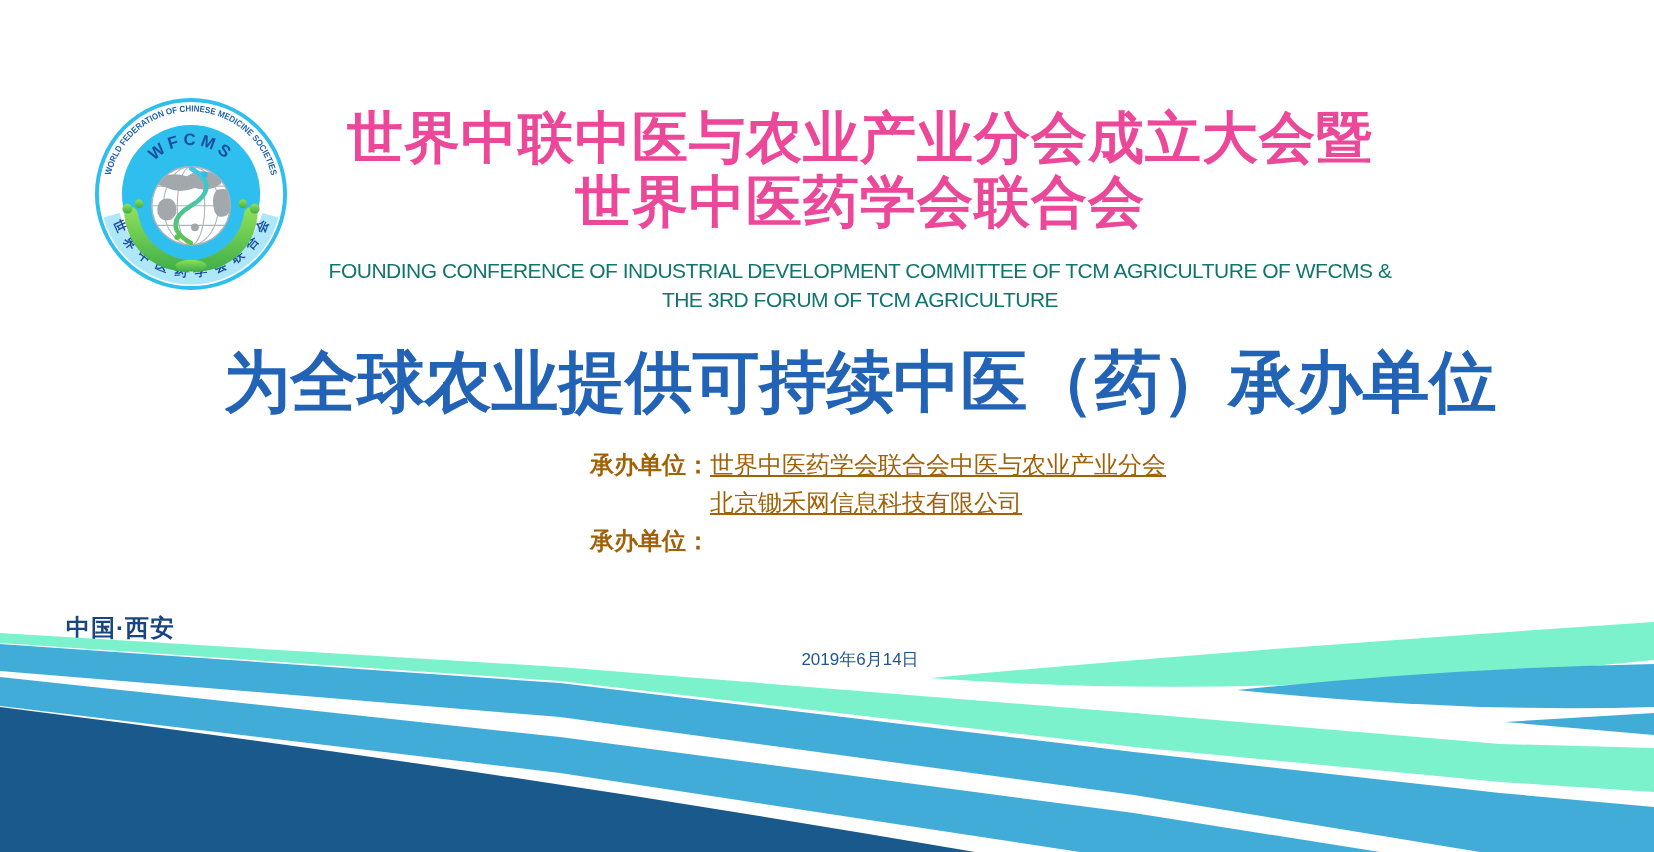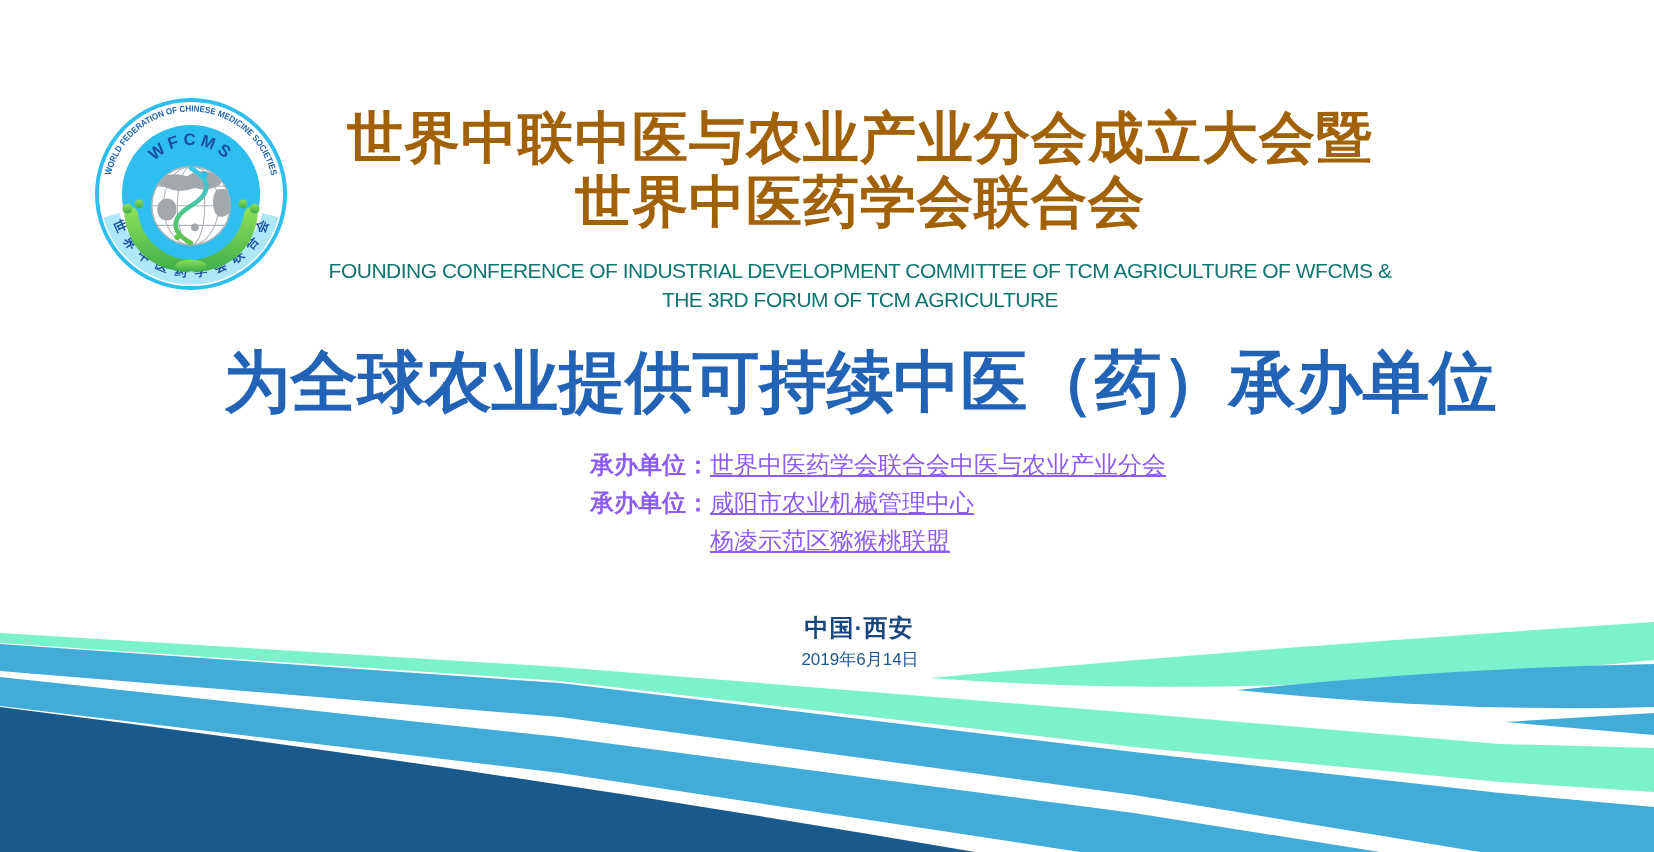--- a/index.html
+++ b/index.html
@@ -1,30 +1,30 @@
 <!DOCTYPE html>
 <html><head>
 <meta charset="utf-8">
 <style>
   html,body{margin:0;padding:0;background:#fff;}
   .stage{position:relative;width:1654px;height:852px;background:#fff;overflow:hidden;
          font-family:"Liberation Sans","DejaVu Sans",sans-serif;}
   .abs{position:absolute;}
   .logo{left:93px;top:90px;width:196px;height:208px;}
   .titleblock{left:66px;right:0;top:106px;text-align:center;
-              font-size:56px;font-weight:700;line-height:64px;color:#a16207;letter-spacing:1px;}
+              font-size:56px;font-weight:700;line-height:64px;color:#ec4899;letter-spacing:1px;}
   .subtitle{left:66px;right:0;top:256px;text-align:center;
             font-size:21px;font-weight:400;line-height:29px;color:#0f766e;letter-spacing:-0.5px;}
   .headline{left:66px;right:0;top:342px;text-align:center;
             font-size:67px;font-weight:700;line-height:80px;color:#2363B5;}
-  .organizers{left:590px;top:446px;font-size:24px;line-height:38px;color:#8b5cf6;}
+  .organizers{left:590px;top:446px;font-size:24px;line-height:38px;color:#a16207;}
   .org-row{display:flex;align-items:flex-start;}
   .org-label{font-weight:700;white-space:nowrap;}
   .org-lines{font-weight:400;white-space:nowrap;text-decoration:underline;}
-  .place{left:66px;right:2px;top:612px;text-align:center;font-size:24px;font-weight:700;
+  .place{left:66px;right:2px;top:612px;text-align:left;font-size:24px;font-weight:700;
          line-height:32px;color:#17457F;letter-spacing:1px;}
   .date{left:66px;right:0;top:646px;text-align:center;font-size:17px;font-weight:400;
         line-height:28px;color:#20568F;}
   .ribbons{left:0;top:600px;width:1654px;height:252px;}
   svg text{font-family:"Liberation Sans","DejaVu Sans",sans-serif;}
 </style>
 </head>
 <body>
 
 <div class="stage">
@@ -105,28 +105,25 @@
     <div>THE 3RD FORUM OF TCM AGRICULTURE</div>
   </div>
 
   <div class="abs headline">为全球农业提供可持续中医（药）承办单位</div>
 
   <div class="abs organizers">
     <div class="org-row">
       <span class="org-label">承办单位：</span>
       <div class="org-lines">
         <div>世界中医药学会联合会中医与农业产业分会</div>
+        <div>北京锄禾网信息科技有限公司</div>
       </div>
     </div>
     <div class="org-row">
       <span class="org-label">承办单位：</span>
-      <div class="org-lines">
-        <div>咸阳市农业机械管理中心</div>
-        <div>杨凌示范区猕猴桃联盟</div>
-      </div>
     </div>
   </div>
 
   <div class="abs place">中国·西安</div>
   <div class="abs date">2019年6月14日</div>
 
   <svg class="abs ribbons" viewBox="0 600 1654 252" preserveAspectRatio="none">
 
     <path d="M930,678 Q1230,650 1654,622 L1654,660 Q1250,702 930,678 Z" fill="#7BF2CC"></path>
     <path d="M1237,690 Q1450,668 1654,664 L1654,707 Q1460,713 1237,690 Z" fill="#42ACD8"></path>

